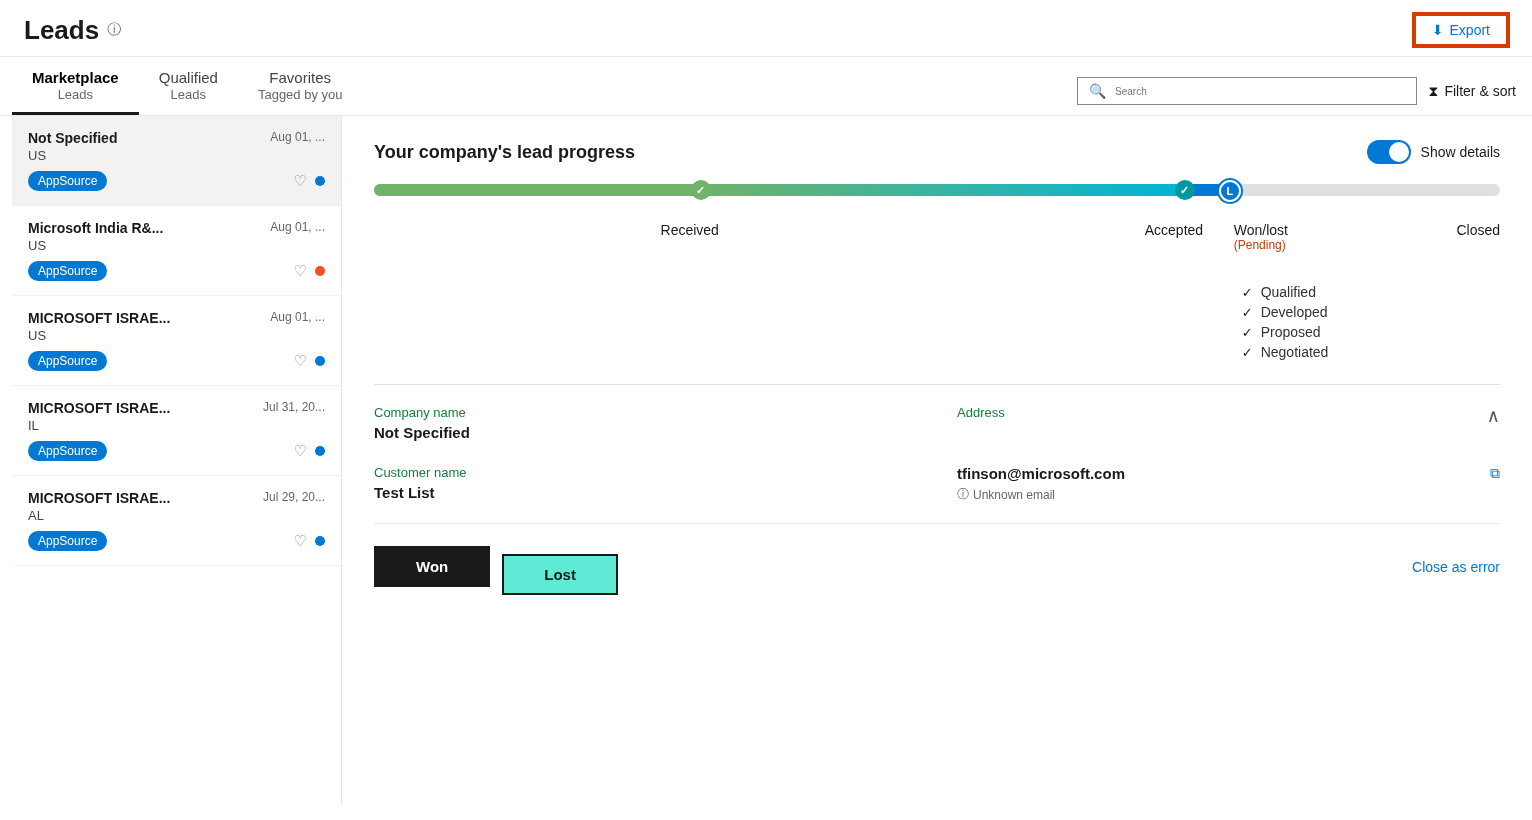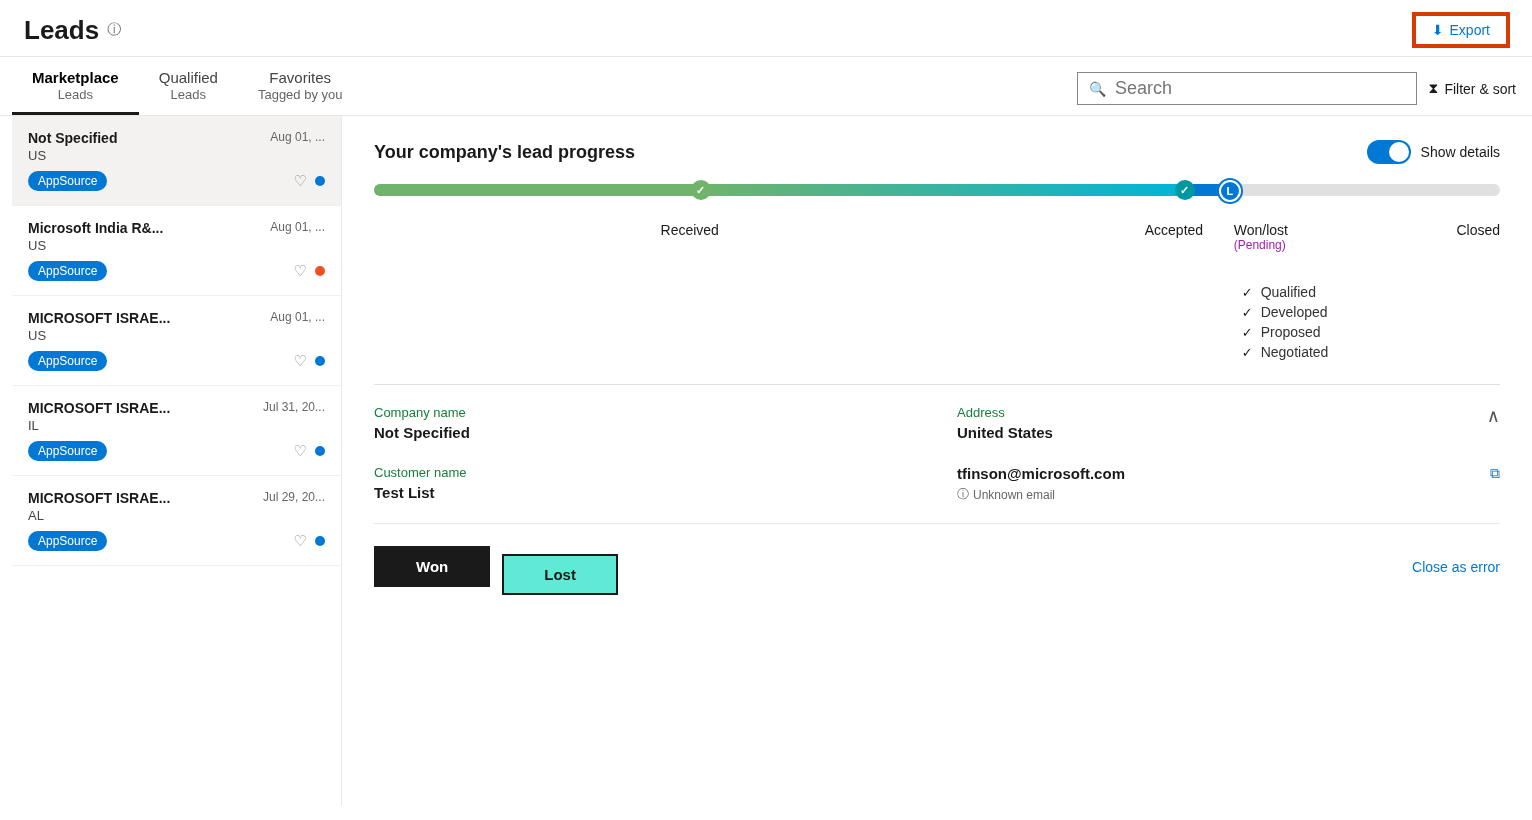--- a/index.html
+++ b/index.html
@@ -54,21 +54,21 @@
       padding: 0 16px 10px 0;
     }
     .search-box {
       display: flex; align-items: center;
       border: 1px solid #888;
       padding: 5px 12px;
       gap: 8px;
       width: 340px;
     }
     .search-box input {
-      border: none; outline: none; font-size: 18px; width: 100%; background: transparent;
+      border: none; outline: none; font-size: 10px; width: 100%; background: transparent;
     }
     .search-icon { color: #555; font-size: 14px; }
     .filter-sort-btn {
       display: flex; align-items: center; gap: 6px;
       background: none; border: none; cursor: pointer;
       font-size: 14px; color: #1a1a1a; font-weight: 400;
       white-space: nowrap;
     }
 
     
@@ -148,21 +148,21 @@
     .marker {
       position: absolute; top: -4px;
       width: 20px; height: 20px; border-radius: 50%;
       display: flex; align-items: center; justify-content: center;
       font-size: 11px; color: #fff; font-weight: 700;
       transform: translateX(-50%);
     }
     .marker-green { background: #70b36b; left: 29%; }
     .marker-teal { background: #0098a0; left: 72%; }
     .marker-blue { background: #0078d4; left: 76%; border: 2px solid #fff; box-shadow: 0 0 0 2px #0078d4; }
-    .wonlost-pending { font-size: 12px; color: #a21caf; }
+    .wonlost-pending { font-size: 12px; color: #c2410c; }
 
     
     .checkmarks { margin-top: 12px; padding-left: 8px; }
     .check-item { display: flex; align-items: center; gap: 8px; margin-bottom: 4px; font-size: 14px; color: #333; }
     .check-mark { color: #1a1a1a; font-size: 13px; }
 
     
     .section-divider { border: none; border-top: 1px solid #e0e0e0; margin: 20px 0; }
 
     
@@ -393,21 +393,20 @@
 
     <div style="position:relative;">
       <span class="collapse-icon" style="position:absolute;right:0;top:0;">∧</span>
       <div class="detail-fields">
         <div>
           <div class="field-label">Company name</div>
           <div class="field-value">Not Specified</div>
         </div>
         <div>
           <div class="field-label">Address</div>
-          <div class="field-value">United States</div>
         </div>
         <div>
           <div class="field-label">Customer name</div>
           <div class="field-value">Test List</div>
         </div>
         <div>
           <div class="email-row">
             <span class="field-value">tfinson@microsoft.com</span>
             <span class="copy-icon">⧉</span>
           </div>

